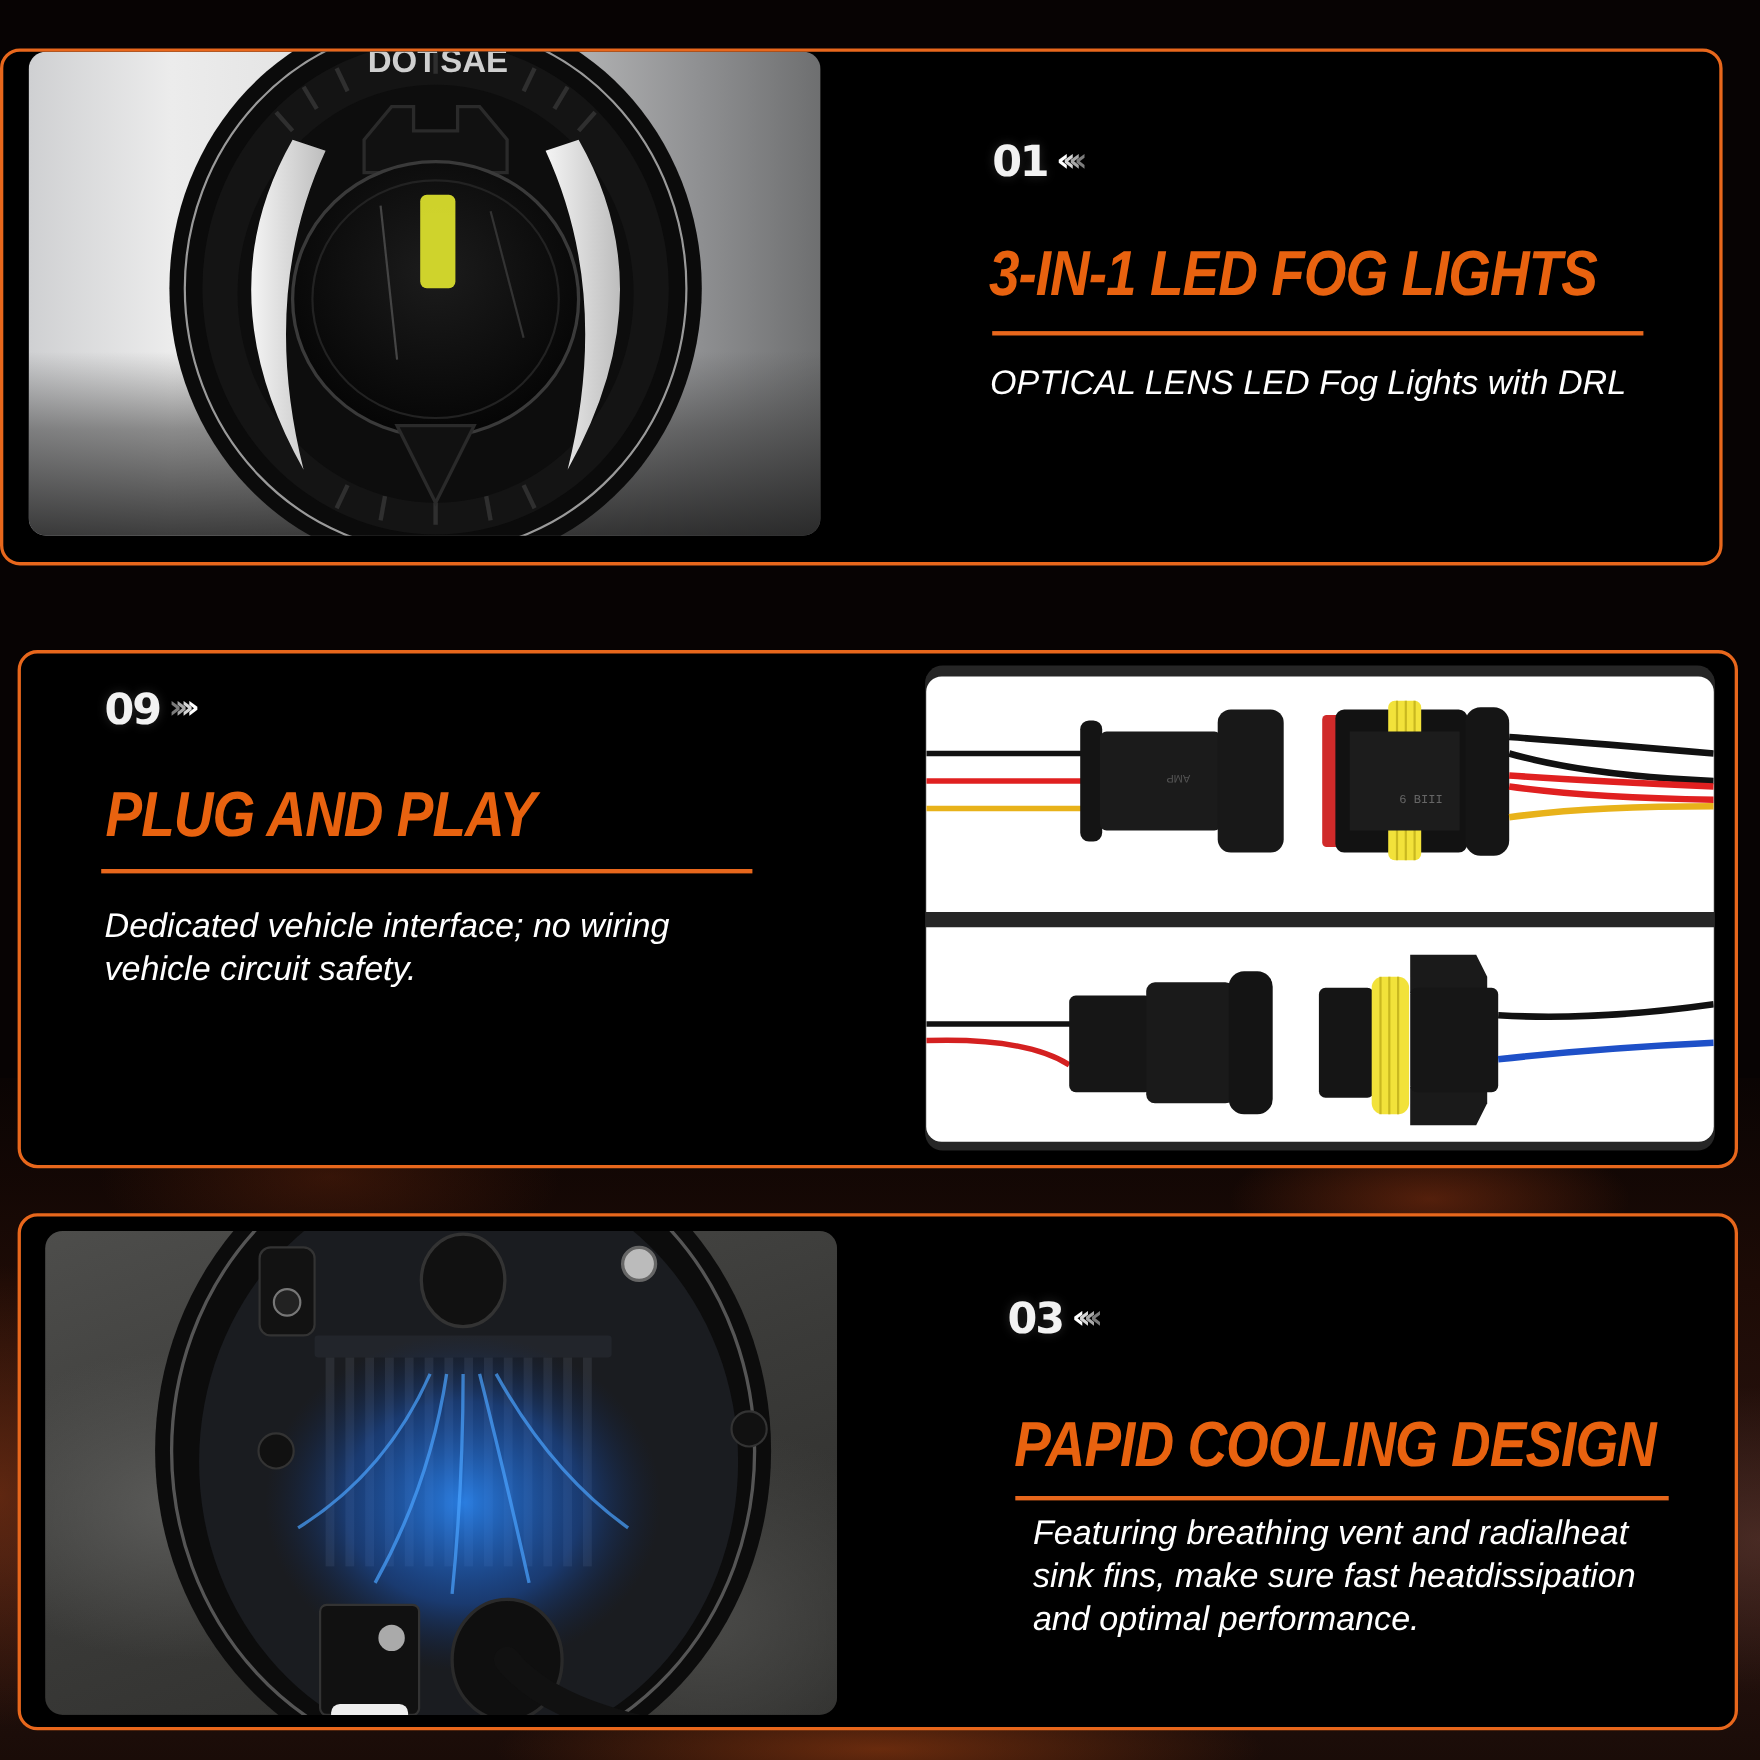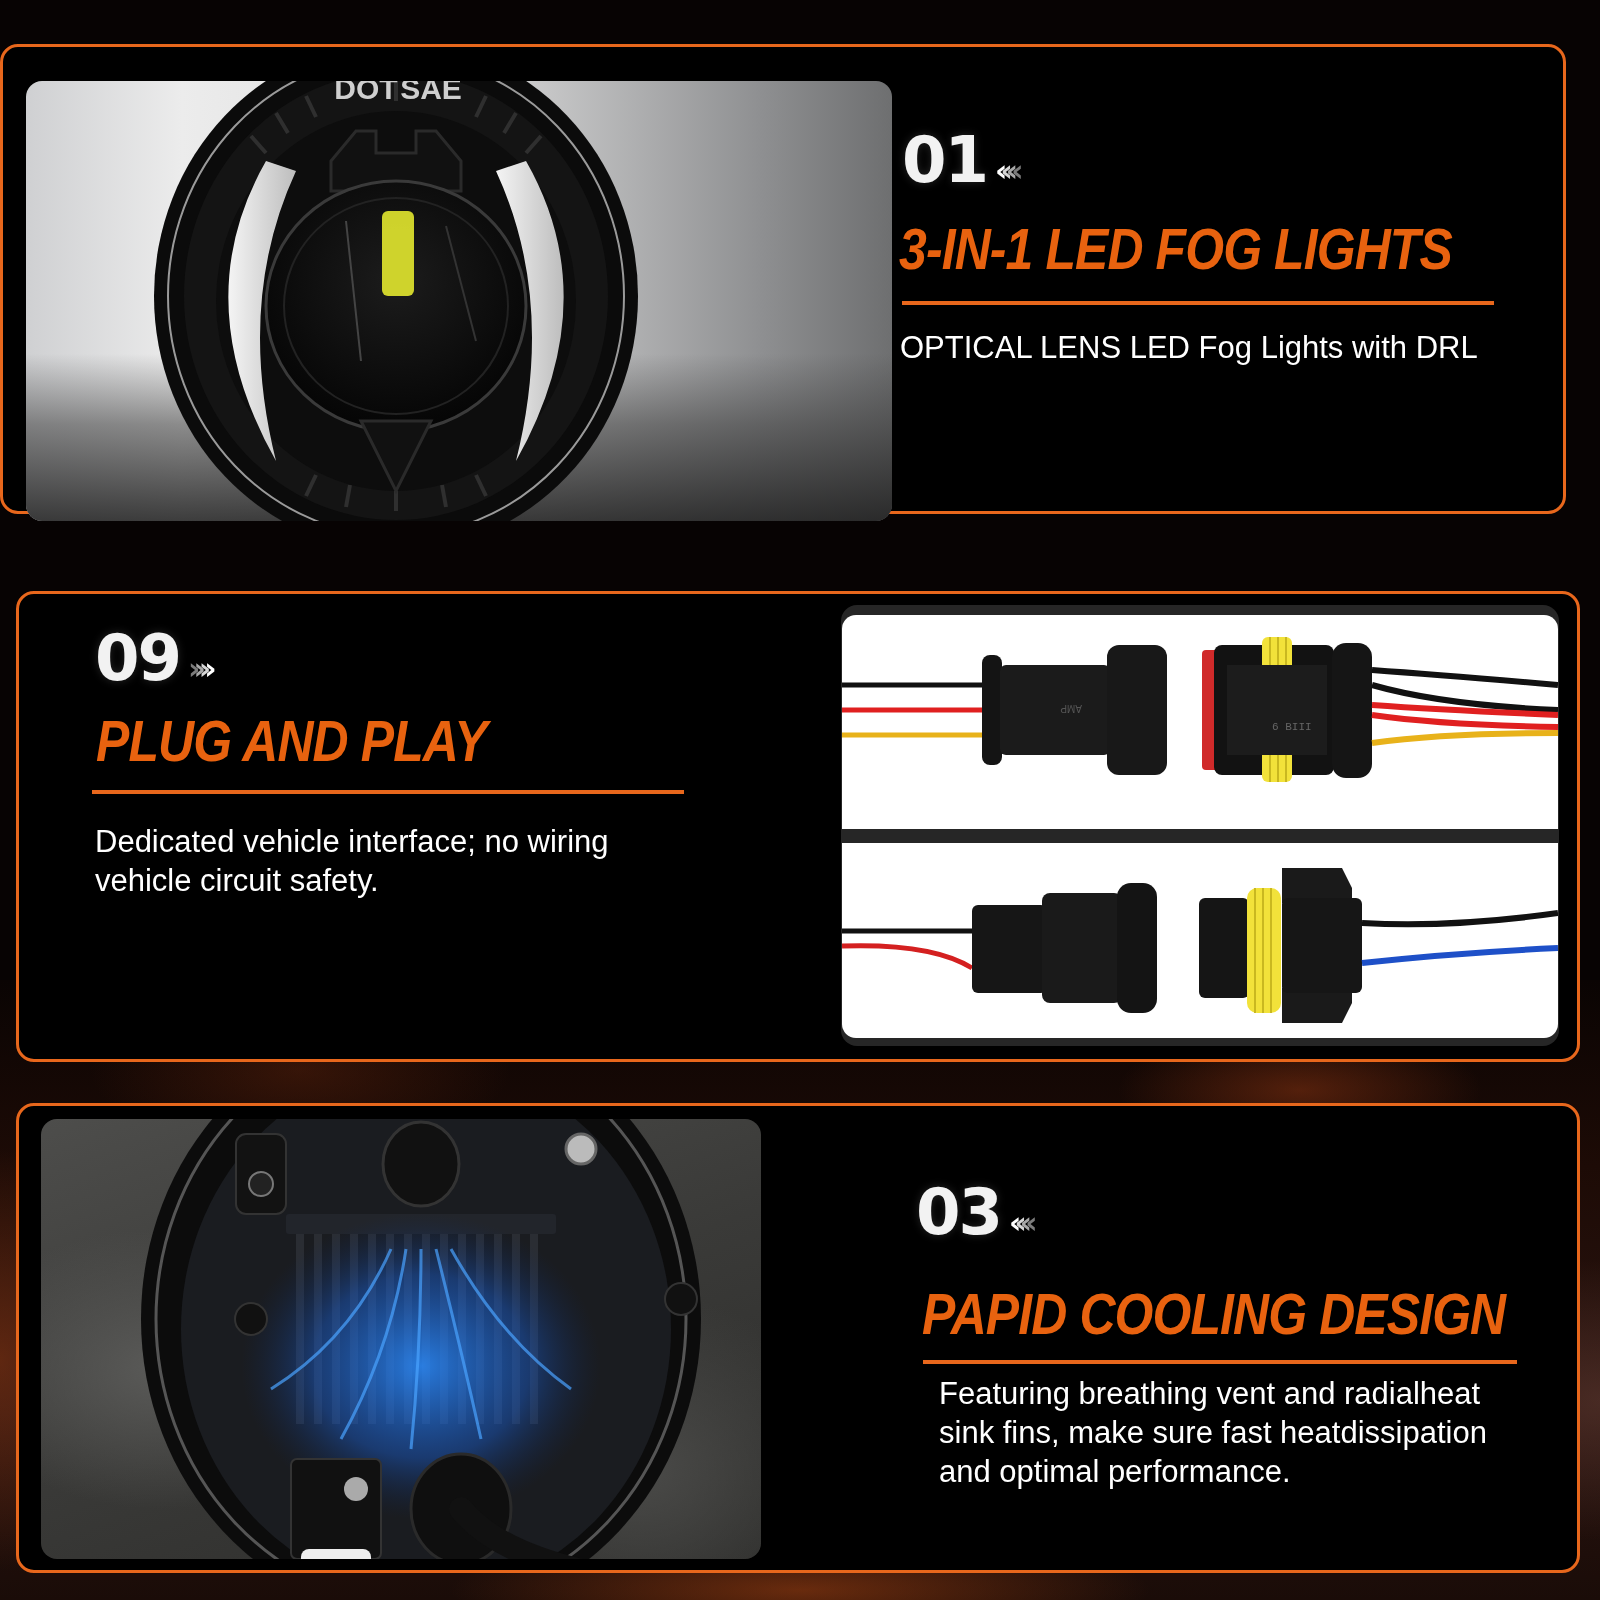--- a/index.html
+++ b/index.html
@@ -30,21 +30,21 @@
     position: absolute;
     border-radius: 16px;
     overflow: hidden;
   }
   .num-row {
     position: absolute; display: flex; align-items: flex-end; gap: 8px;
   }
   .num {
     font-family: "DejaVu Sans", sans-serif;
     font-weight: bold;
-    font-size: 64px;
+    font-size: 39px;
     line-height: 1;
     color: #f2f2f2;
     letter-spacing: -2px;
     text-shadow: 0 0 10px rgba(255,255,255,0.15);
   }
   .chevrons { display: flex; gap: 0; margin-bottom: 6px; }
   .chev {
     font-family: "DejaVu Sans", sans-serif;
     font-weight: bold; font-size: 30px; line-height: 1;
     margin-right: -7px;
@@ -61,20 +61,21 @@
     transform-origin: left center;
     white-space: nowrap;
   }
   .rule { position: absolute; height: 4px; background: #e8671c; }
   .desc {
     position: absolute;
     color: #fff;
     font-family: "Liberation Sans", sans-serif;
     font-size: 31px;
     line-height: 39px;
+    font-style: italic;
   }
 
   
   .p1-bg {
     position: absolute; inset: 0;
     background:
       linear-gradient(180deg, rgba(0,0,0,0) 62%, rgba(60,60,60,0.55) 78%, rgba(30,30,30,0.85) 100%),
       linear-gradient(90deg, #cfd0d2 0%, #ececec 18%, #dcdcdc 50%, #8e8f91 85%, #6e6f70 100%);
   }
   .lamp-front { position: absolute; left: 120px; top: -40px; width: 500px; height: 510px; }
@@ -99,21 +100,21 @@
   .lamp-back { position: absolute; left: 60px; top: -100px; width: 620px; height: 560px; }
 </style>
 </head>
 <body>
 
 <div class="bg-embers"></div>
 
 <section class="panel" style="left:0px; top:44px; width:1566px; height:470px;">
 </section>
 
-<div class="photo" style="left:26px; top:81px; width:866px; height:440px;">
+<div class="photo" style="left:26px; top:47px; width:720px; height:440px;">
   <div class="p1-bg"></div>
   <svg class="lamp-front" viewBox="0 0 500 510">
     <defs>
       <radialGradient id="lens" cx="50%" cy="40%" r="60%">
         <stop offset="0%" stop-color="#1c1c1c"></stop>
         <stop offset="100%" stop-color="#050505"></stop>
       </radialGradient>
       <linearGradient id="drl" x1="0" y1="0" x2="1" y2="0">
         <stop offset="0%" stop-color="#f4f4f4"></stop>
         <stop offset="100%" stop-color="#bdbdbd"></stop>

